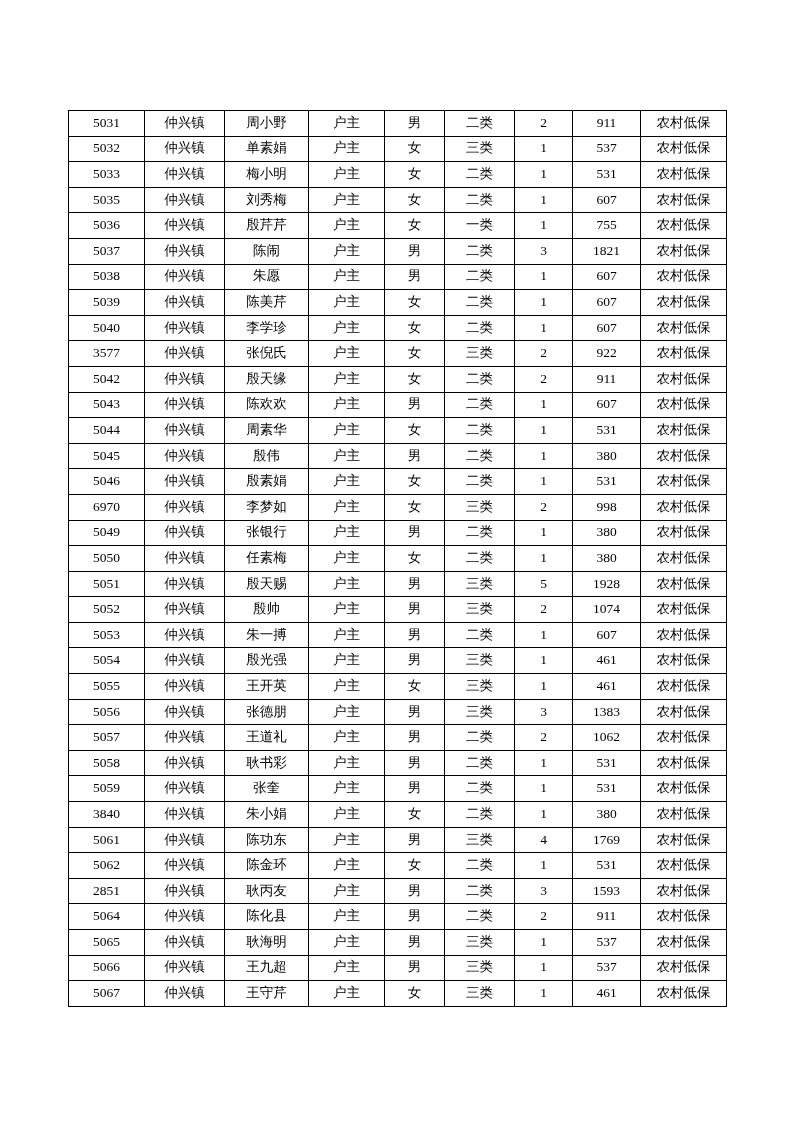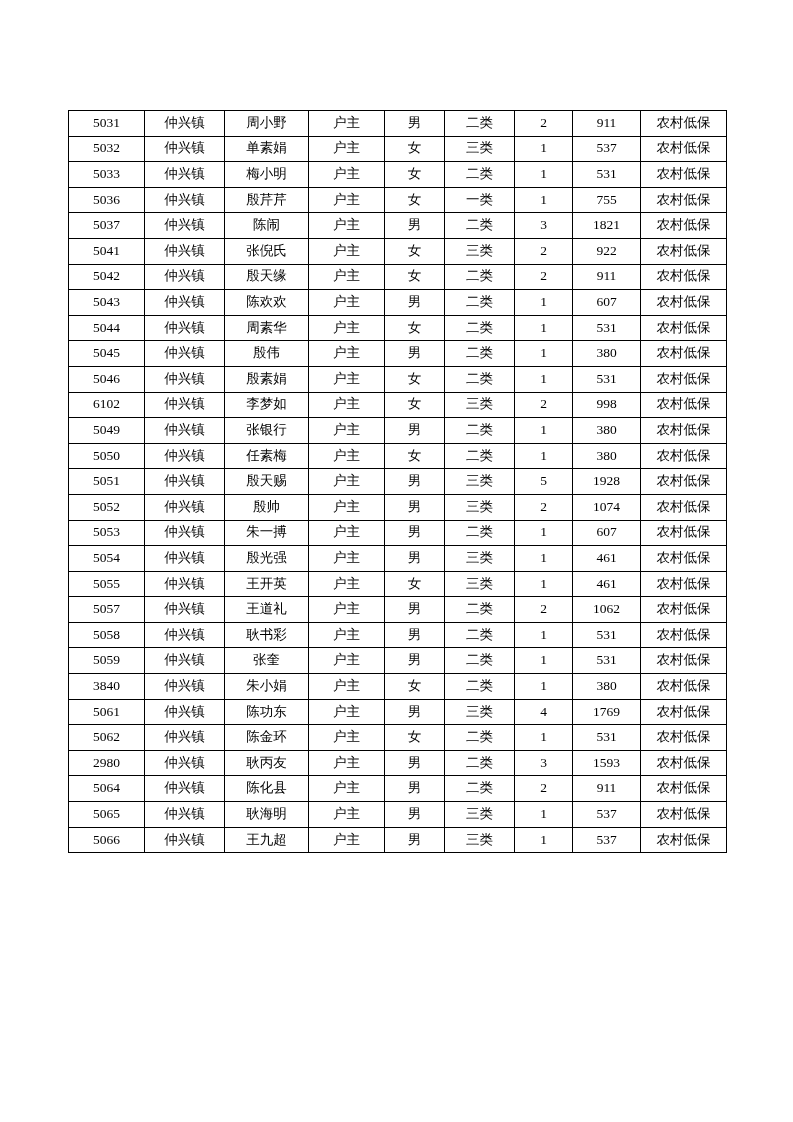--- a/index.html
+++ b/index.html
@@ -100,20 +100,31 @@
             <td>仲兴镇</td>
             <td>梅小明</td>
             <td>户主</td>
             <td>女</td>
             <td>二类</td>
             <td>1</td>
             <td>531</td>
             <td>农村低保</td>
           </tr>
           <tr>
+            <td>5035</td>
+            <td>仲兴镇</td>
+            <td>刘秀梅</td>
+            <td>户主</td>
+            <td>女</td>
+            <td>二类</td>
+            <td>1</td>
+            <td>607</td>
+            <td>农村低保</td>
+          </tr>
+          <tr>
             <td>5036</td>
             <td>仲兴镇</td>
             <td>殷芹芹</td>
             <td>户主</td>
             <td>女</td>
             <td>一类</td>
             <td>1</td>
             <td>755</td>
             <td>农村低保</td>
           </tr>
@@ -122,21 +133,54 @@
             <td>仲兴镇</td>
             <td>陈闹</td>
             <td>户主</td>
             <td>男</td>
             <td>二类</td>
             <td>3</td>
             <td>1821</td>
             <td>农村低保</td>
           </tr>
           <tr>
-            <td>5041</td>
+            <td>5038</td>
+            <td>仲兴镇</td>
+            <td>朱愿</td>
+            <td>户主</td>
+            <td>男</td>
+            <td>二类</td>
+            <td>1</td>
+            <td>607</td>
+            <td>农村低保</td>
+          </tr>
+          <tr>
+            <td>5039</td>
+            <td>仲兴镇</td>
+            <td>陈美芹</td>
+            <td>户主</td>
+            <td>女</td>
+            <td>二类</td>
+            <td>1</td>
+            <td>607</td>
+            <td>农村低保</td>
+          </tr>
+          <tr>
+            <td>5040</td>
+            <td>仲兴镇</td>
+            <td>李学珍</td>
+            <td>户主</td>
+            <td>女</td>
+            <td>二类</td>
+            <td>1</td>
+            <td>607</td>
+            <td>农村低保</td>
+          </tr>
+          <tr>
+            <td>3577</td>
             <td>仲兴镇</td>
             <td>张倪氏</td>
             <td>户主</td>
             <td>女</td>
             <td>三类</td>
             <td>2</td>
             <td>922</td>
             <td>农村低保</td>
           </tr>
           <tr>
@@ -188,21 +232,21 @@
             <td>仲兴镇</td>
             <td>殷素娟</td>
             <td>户主</td>
             <td>女</td>
             <td>二类</td>
             <td>1</td>
             <td>531</td>
             <td>农村低保</td>
           </tr>
           <tr>
-            <td>6102</td>
+            <td>6970</td>
             <td>仲兴镇</td>
             <td>李梦如</td>
             <td>户主</td>
             <td>女</td>
             <td>三类</td>
             <td>2</td>
             <td>998</td>
             <td>农村低保</td>
           </tr>
           <tr>
@@ -276,20 +320,31 @@
             <td>仲兴镇</td>
             <td>王开英</td>
             <td>户主</td>
             <td>女</td>
             <td>三类</td>
             <td>1</td>
             <td>461</td>
             <td>农村低保</td>
           </tr>
           <tr>
+            <td>5056</td>
+            <td>仲兴镇</td>
+            <td>张德朋</td>
+            <td>户主</td>
+            <td>男</td>
+            <td>三类</td>
+            <td>3</td>
+            <td>1383</td>
+            <td>农村低保</td>
+          </tr>
+          <tr>
             <td>5057</td>
             <td>仲兴镇</td>
             <td>王道礼</td>
             <td>户主</td>
             <td>男</td>
             <td>二类</td>
             <td>2</td>
             <td>1062</td>
             <td>农村低保</td>
           </tr>
@@ -342,21 +397,21 @@
             <td>仲兴镇</td>
             <td>陈金环</td>
             <td>户主</td>
             <td>女</td>
             <td>二类</td>
             <td>1</td>
             <td>531</td>
             <td>农村低保</td>
           </tr>
           <tr>
-            <td>2980</td>
+            <td>2851</td>
             <td>仲兴镇</td>
             <td>耿丙友</td>
             <td>户主</td>
             <td>男</td>
             <td>二类</td>
             <td>3</td>
             <td>1593</td>
             <td>农村低保</td>
           </tr>
           <tr>
@@ -383,18 +438,29 @@
           </tr>
           <tr>
             <td>5066</td>
             <td>仲兴镇</td>
             <td>王九超</td>
             <td>户主</td>
             <td>男</td>
             <td>三类</td>
             <td>1</td>
             <td>537</td>
+            <td>农村低保</td>
+          </tr>
+          <tr>
+            <td>5067</td>
+            <td>仲兴镇</td>
+            <td>王守芹</td>
+            <td>户主</td>
+            <td>女</td>
+            <td>三类</td>
+            <td>1</td>
+            <td>461</td>
             <td>农村低保</td>
           </tr>
         </tbody>
     </table>
   </div>
 </div>
 
 </body></html>

